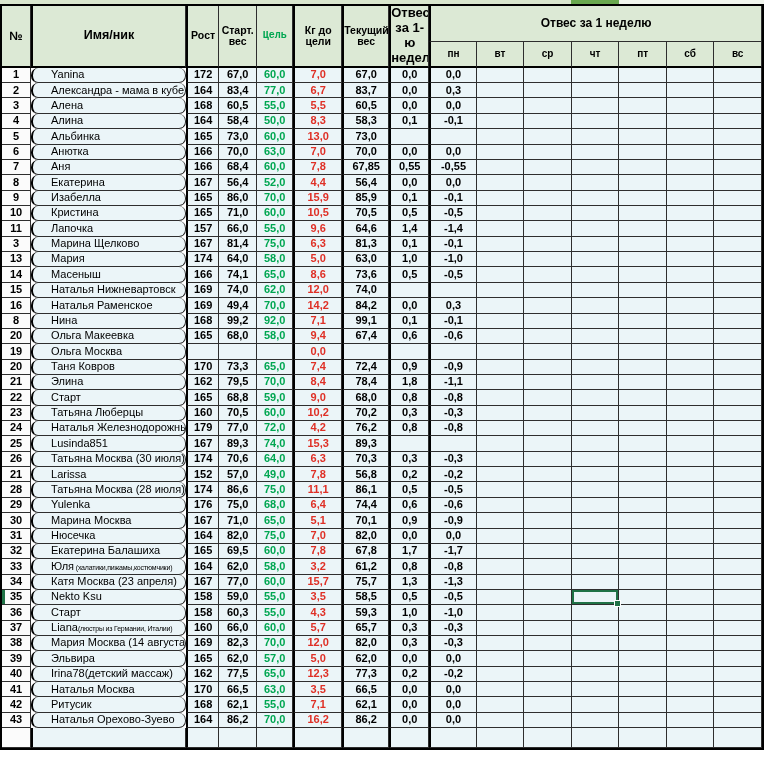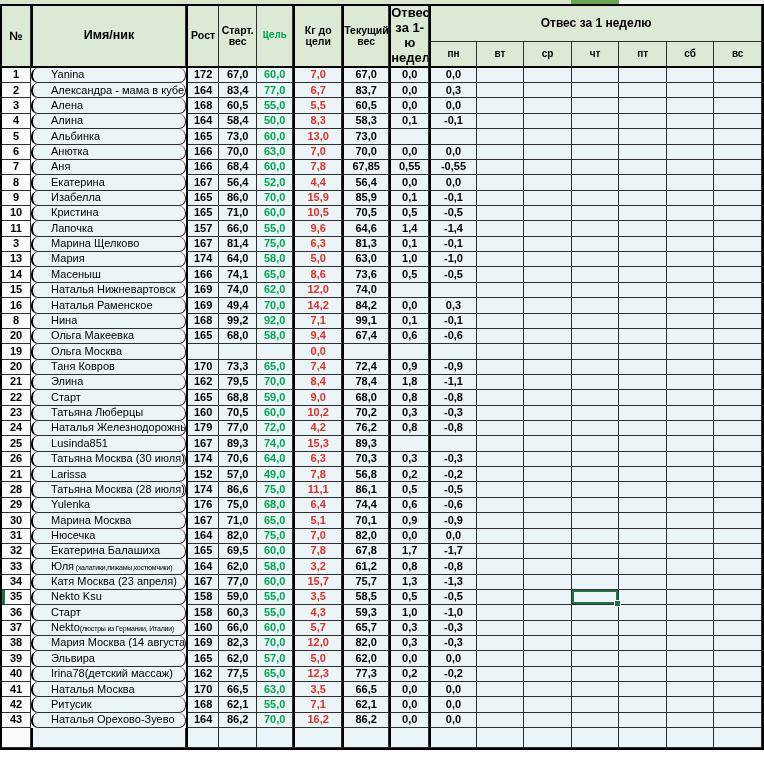--- a/index.html
+++ b/index.html
@@ -735,21 +735,21 @@
         <td class="c-val">-1,0</td>
         <td class="c-val"></td>
         <td class="c-val"></td>
         <td class="c-val"></td>
         <td class="c-val"></td>
         <td class="c-val"></td>
         <td class="c-val"></td>
       </tr>
       <tr>
         <td class="c-num">37</td>
-        <td class="c-name"><span>Nekto</span><span class="small">(люстры из Германии, Италии)</span></td>
+        <td class="c-name"><span>Liana</span><span class="small">(люстры из Германии, Италии)</span></td>
         <td class="c-val">160</td>
         <td class="c-val">66,0</td>
         <td class="c-val c-goal">60,0</td>
         <td class="c-val c-kg">5,7</td>
         <td class="c-val">65,7</td>
         <td class="c-val">0,3</td>
         <td class="c-val">-0,3</td>
         <td class="c-val"></td>
         <td class="c-val"></td>
         <td class="c-val"></td>

